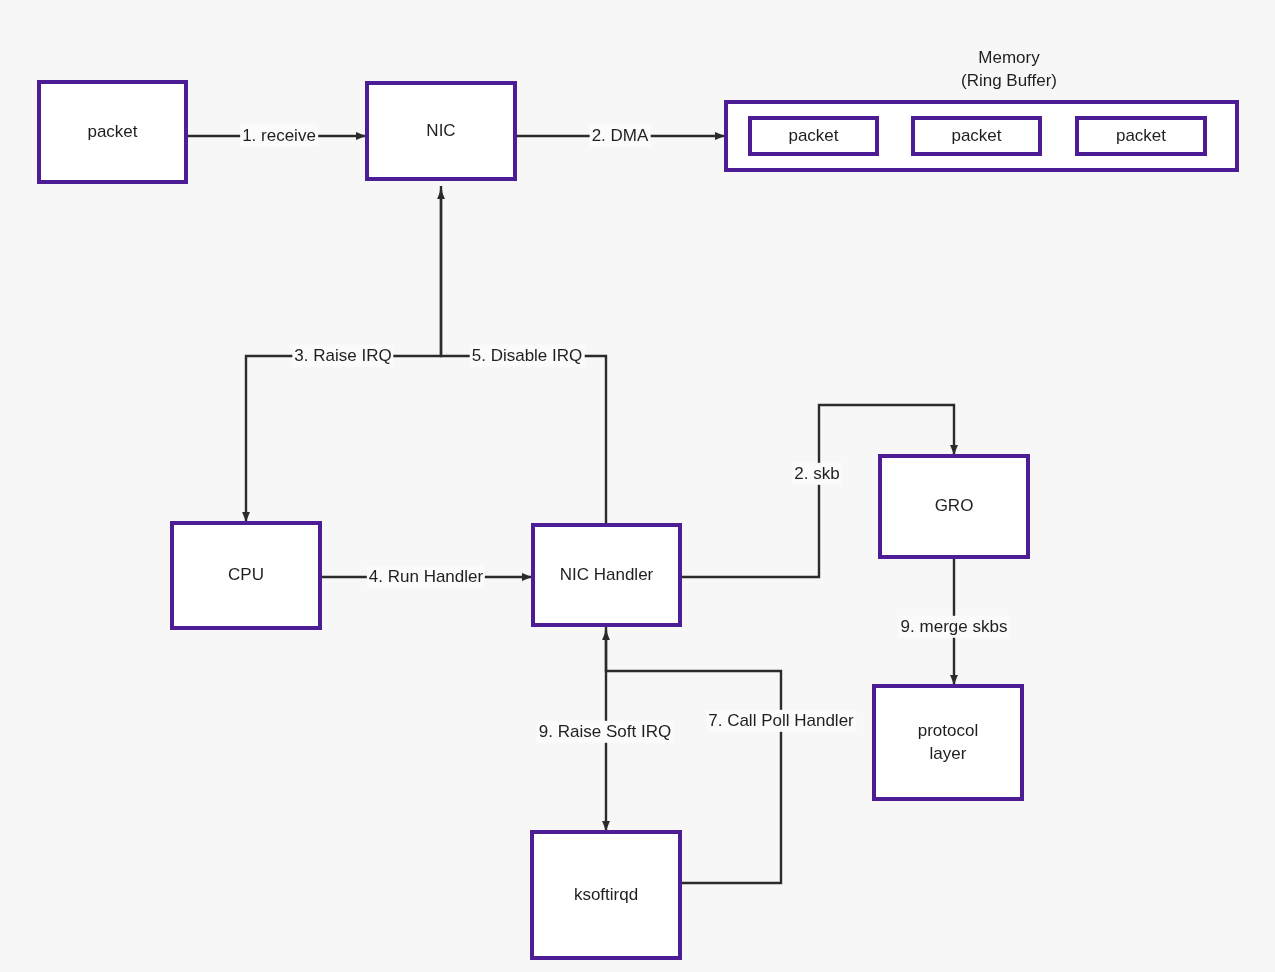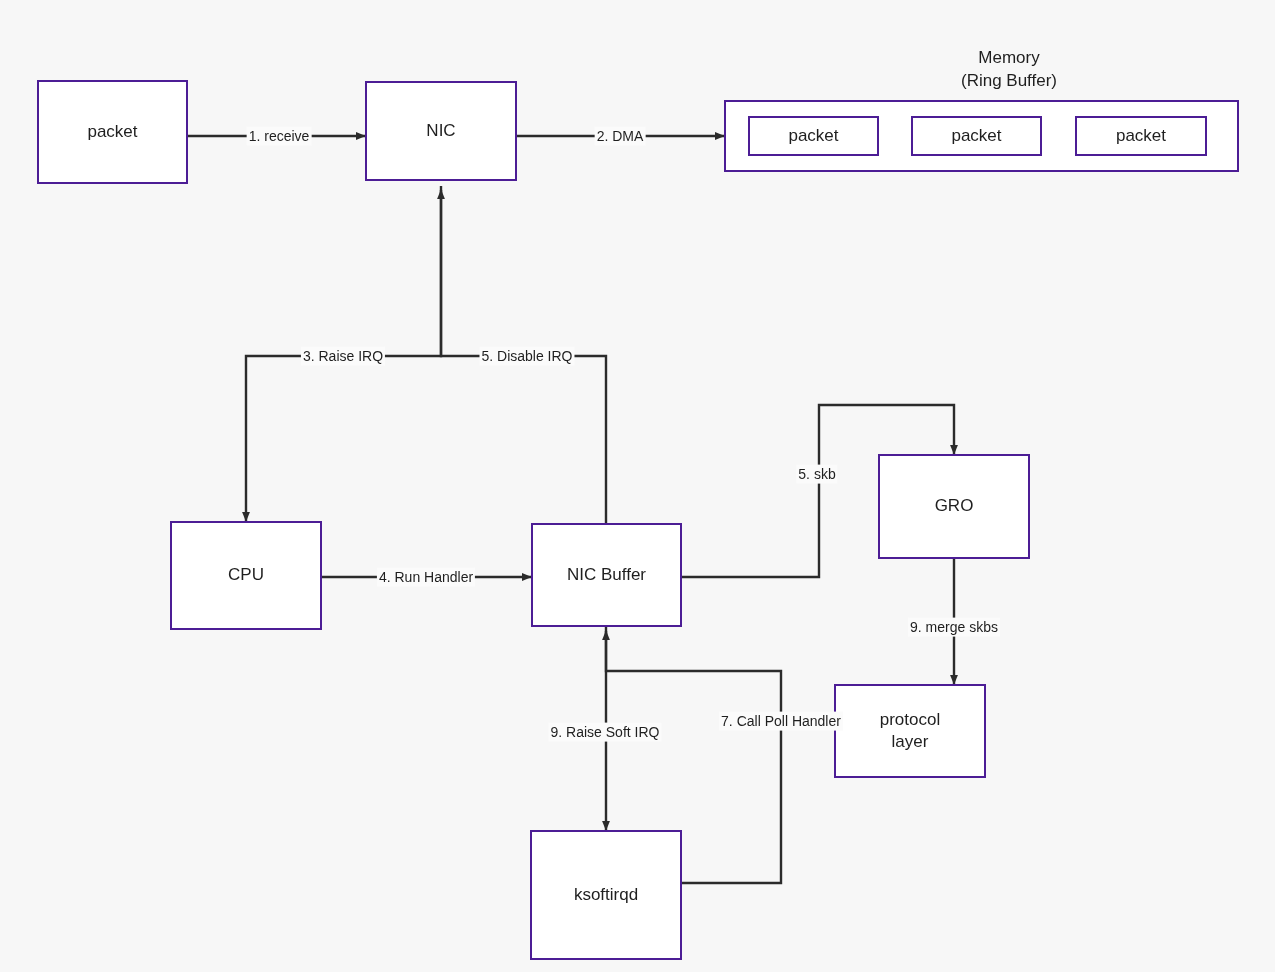--- a/index.html
+++ b/index.html
@@ -24,42 +24,42 @@
   svg.edge-layer {
     position: absolute;
     left: 0;
     top: 0;
     width: 1275px;
     height: 972px;
   }
   .node {
     position: absolute;
     background: #ffffff;
-    border: 2px solid #4c1d95;
+    border: 4px solid #4c1d95;
     box-sizing: border-box;
     display: flex;
     align-items: center;
     justify-content: center;
     text-align: center;
     font-size: 17px;
     line-height: 1.32;
     color: #1f1f1f;
     white-space: pre-line;
   }
   .node.container {
     background: #ffffff;
     display: block;
   }
   .node.inner {
     font-size: 17px;
   }
   .edge-label {
     position: absolute;
     background: #fbfbfb;
-    font-size: 14px;
+    font-size: 17px;
     color: #1f1f1f;
     line-height: 1.2;
     white-space: nowrap;
     padding: 1px 2px;
     box-sizing: border-box;
     transform: translate(-50%, -50%);
     text-align: center;
   }
   .free-label {
     position: absolute;
@@ -97,34 +97,34 @@
 
   <div id="free-label-layer">
       <div class="free-label" style="left: 981px; top: 47px; margin-left: 28px;">Memory
 (Ring Buffer)</div>
     </div>
   <div id="node-layer">
       <div class="node" style="left: 37px; top: 80px; width: 151px; height: 104px;"><span>packet</span></div>
       <div class="node" style="left: 365px; top: 81px; width: 152px; height: 100px;"><span>NIC</span></div>
       <div class="node container" style="left: 724px; top: 100px; width: 515px; height: 72px;"></div>
       <div class="node" style="left: 170px; top: 521px; width: 152px; height: 109px;"><span>CPU</span></div>
-      <div class="node" style="left: 531px; top: 523px; width: 151px; height: 104px;"><span>NIC Buffer</span></div>
+      <div class="node" style="left: 531px; top: 523px; width: 151px; height: 104px;"><span>NIC Handler</span></div>
       <div class="node" style="left: 878px; top: 454px; width: 152px; height: 105px;"><span>GRO</span></div>
-      <div class="node" style="left: 834px; top: 684px; width: 152px; height: 94px; align-items: center;"><span>protocol
+      <div class="node" style="left: 872px; top: 684px; width: 152px; height: 117px; align-items: center;"><span>protocol
 layer</span></div>
       <div class="node" style="left: 530px; top: 830px; width: 152px; height: 130px;"><span>ksoftirqd</span></div>
       <div class="node inner" style="left: 748px; top: 116px; width: 131px; height: 40px;"><span>packet</span></div>
       <div class="node inner" style="left: 911px; top: 116px; width: 131px; height: 40px;"><span>packet</span></div>
       <div class="node inner" style="left: 1075px; top: 116px; width: 132px; height: 40px;"><span>packet</span></div>
     </div>
   <div id="edge-label-layer">
       <div class="edge-label" style="left: 279px; top: 136px;">1. receive</div>
       <div class="edge-label" style="left: 620px; top: 136px;">2. DMA</div>
       <div class="edge-label" style="left: 343px; top: 356px;">3. Raise IRQ</div>
       <div class="edge-label" style="left: 426px; top: 577px;">4. Run Handler</div>
       <div class="edge-label" style="left: 527px; top: 356px;">5. Disable IRQ</div>
       <div class="edge-label" style="left: 605px; top: 732px;">9. Raise Soft IRQ</div>
       <div class="edge-label" style="left: 781px; top: 721px;">7. Call Poll Handler</div>
-      <div class="edge-label" style="left: 817px; top: 474px;">5. skb</div>
+      <div class="edge-label" style="left: 817px; top: 474px;">2. skb</div>
       <div class="edge-label" style="left: 954px; top: 627px;">9. merge skbs</div>
     </div>
 
 </div>
 
 </body></html>

